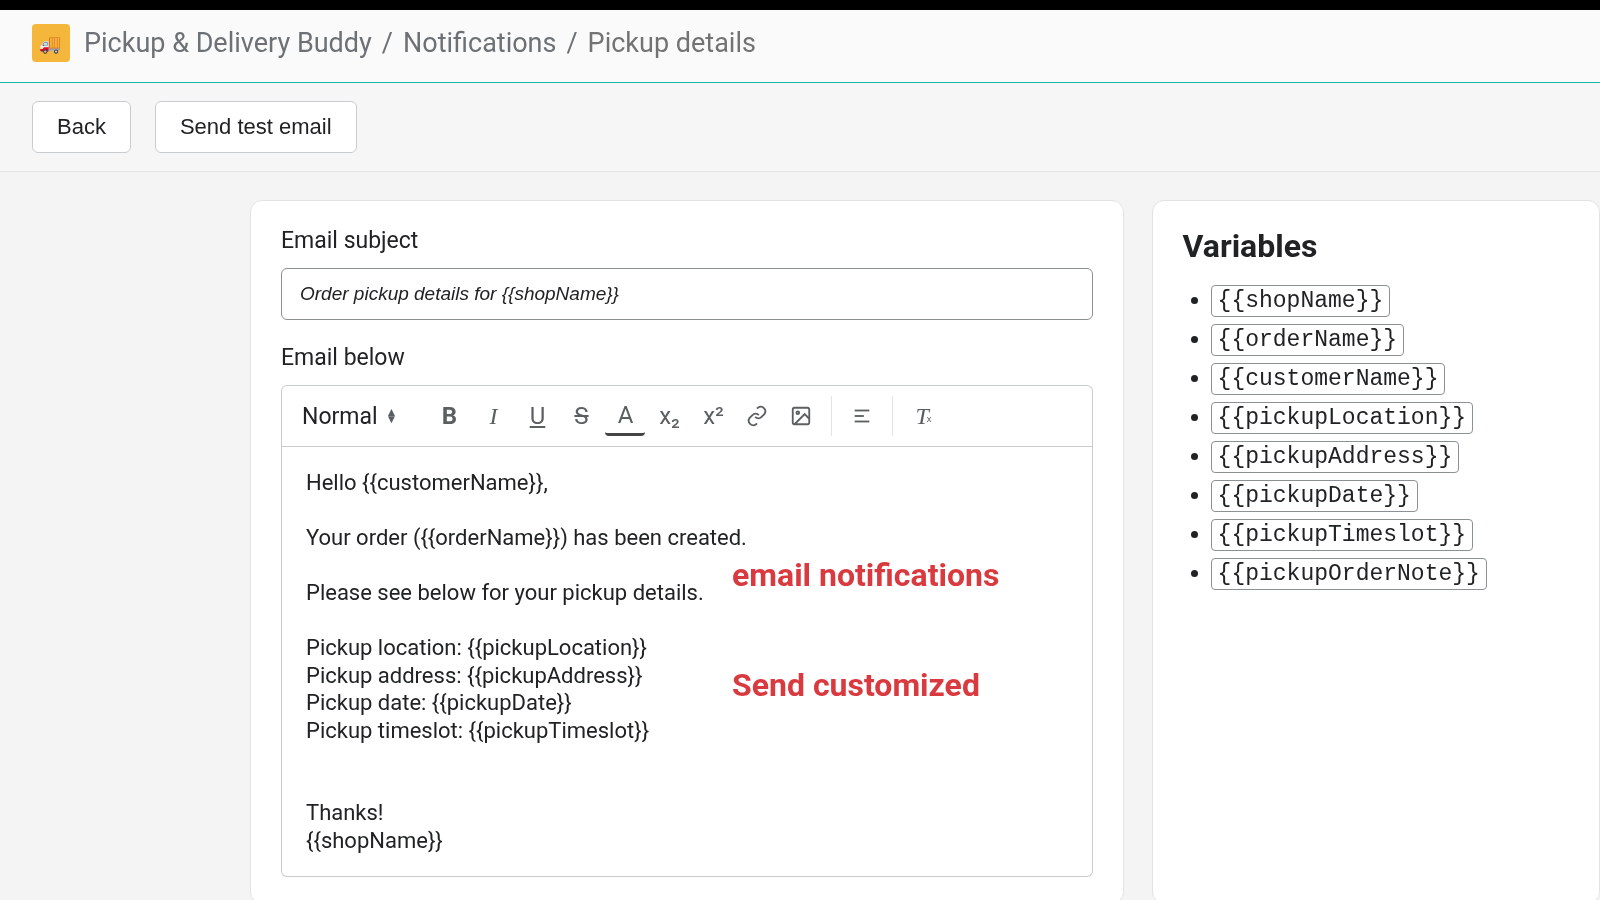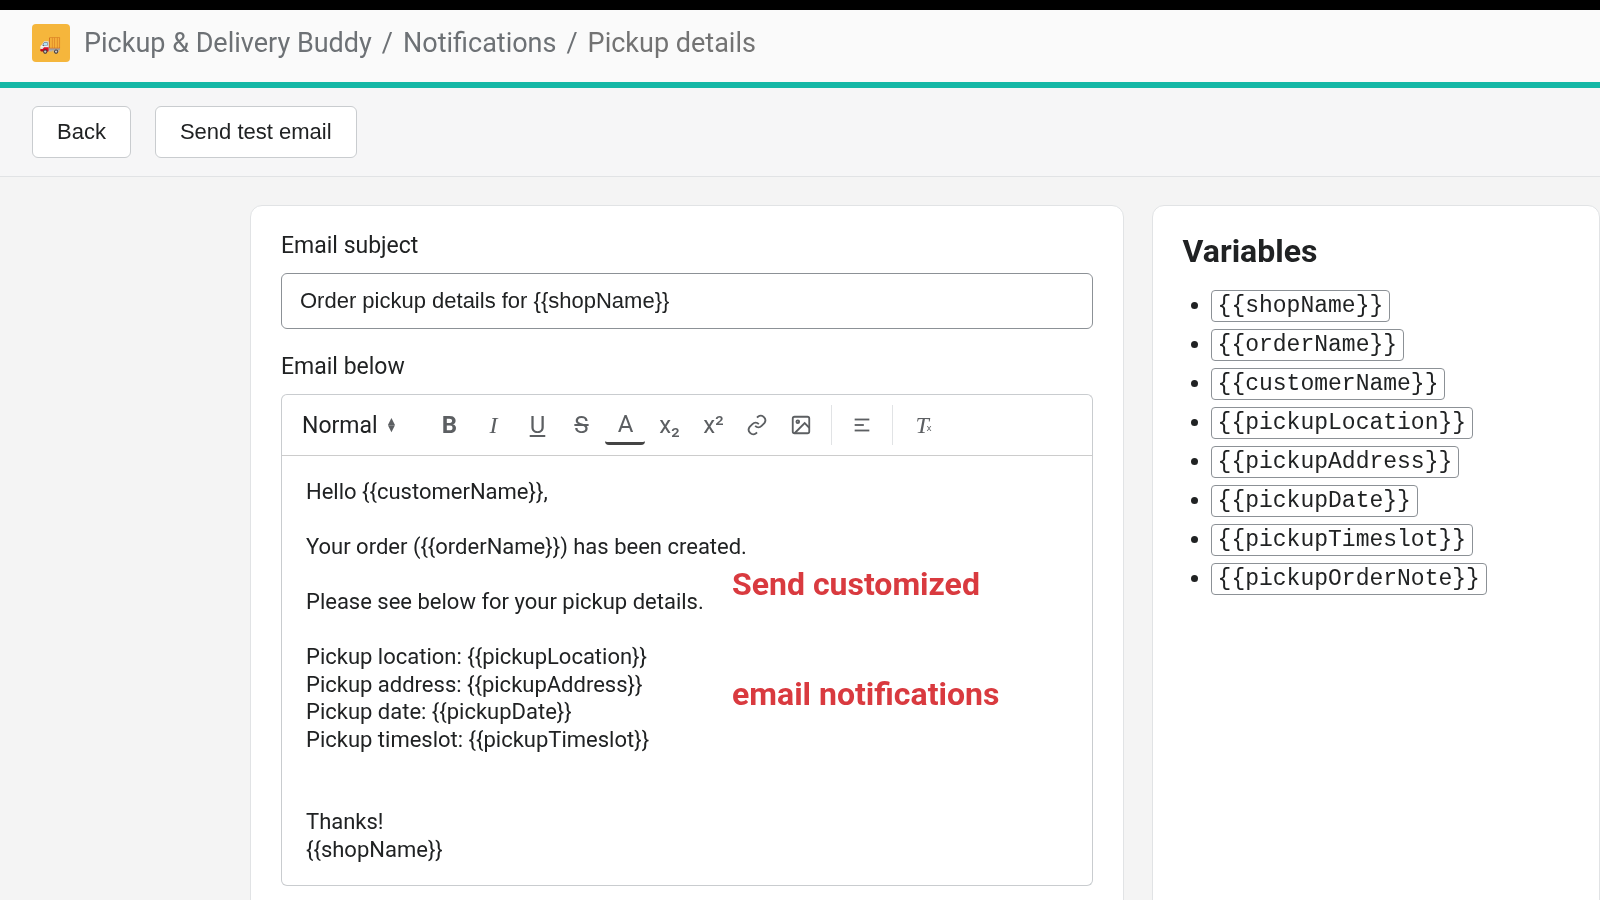--- a/index.html
+++ b/index.html
@@ -29,21 +29,21 @@
     font-size: 27px;
     font-weight: 400;
     color: #6d7175;
   }
   .crumb.current { color: #737373; }
   .crumb-sep { font-size: 27px; color: #6d7175; margin: 0 10px; }
   .actionbar {
     display: flex;
     gap: 24px;
     padding: 18px 32px;
-    border-top: 6px solid #14b8a6;
+    border-top: 1px solid #14b8a6;
     border-bottom: 1px solid #e1e3e5;
     background: #f6f6f7;
   }
   .btn {
     padding: 12px 24px;
     font-size: 22px;
     background: #fff;
     border: 1px solid #c9cccf;
     border-radius: 6px;
     cursor: pointer;
@@ -65,25 +65,26 @@
   .variables-card { width: 460px; }
   .label {
     font-size: 23px;
     font-weight: 400;
     margin-bottom: 14px;
     color: #202223;
   }
   .input {
     width: 100%;
     padding: 14px 18px;
-    font-size: 22px;
+    font-size: 19px;
     border: 1px solid #8c9196;
     border-radius: 6px;
     margin-bottom: 24px;
     color: #202223;
+    font-style: italic;
   }
   .toolbar {
     display: flex;
     align-items: center;
     border: 1px solid #c9cccf;
     border-bottom: 1px solid #ccc;
     border-radius: 6px 6px 0 0;
     padding: 10px 14px;
     gap: 4px;
   }
@@ -223,22 +224,22 @@
 Please see below for your pickup details.
 
 Pickup location: {{pickupLocation}}
 Pickup address: {{pickupAddress}}
 Pickup date: {{pickupDate}}
 Pickup timeslot: {{pickupTimeslot}}
 
 
 Thanks!
 {{shopName}}<div class="overlay-text">
+        <div>email notifications</div>
         <div>Send customized</div>
-        <div>email notifications</div>
       </div></div>
   </div>
 
   <div class="card variables-card">
     <div class="variables-title">Variables</div>
     <ul class="var-list">
       <li><span class="var-code">{{shopName}}</span></li>
       <li><span class="var-code">{{orderName}}</span></li>
       <li><span class="var-code">{{customerName}}</span></li>
       <li><span class="var-code">{{pickupLocation}}</span></li>

